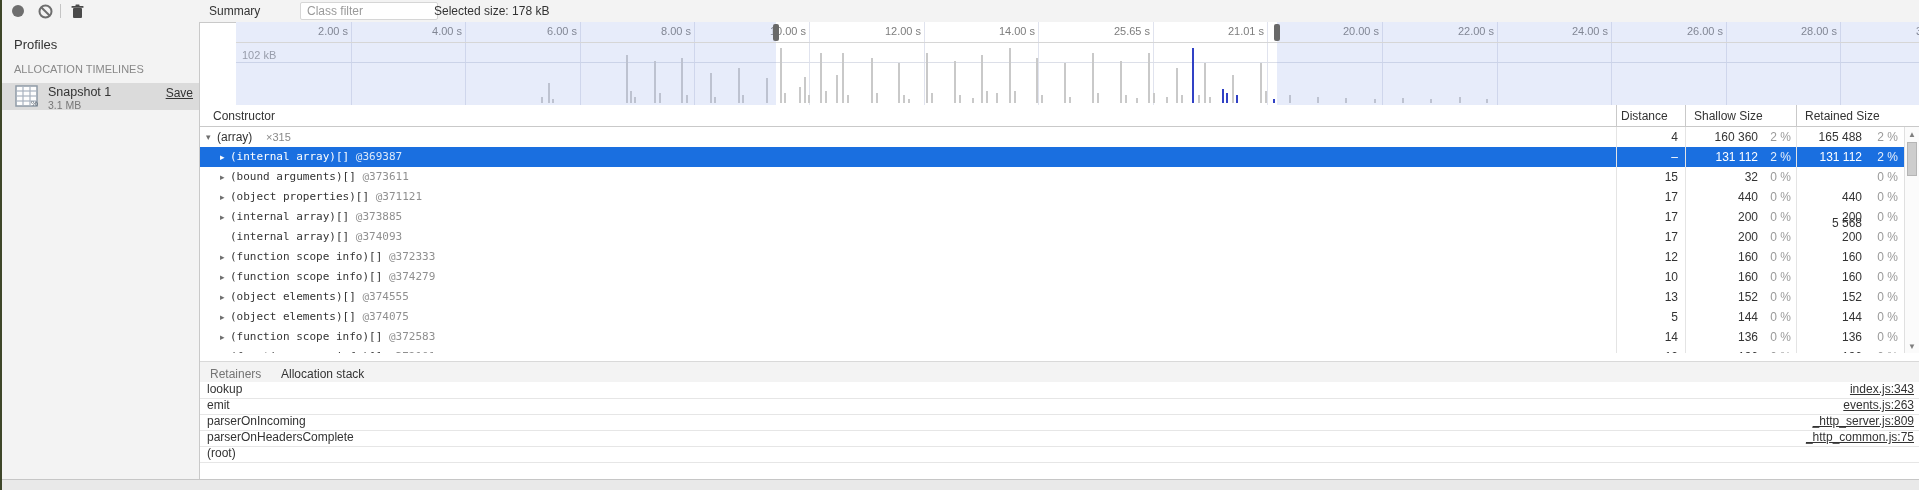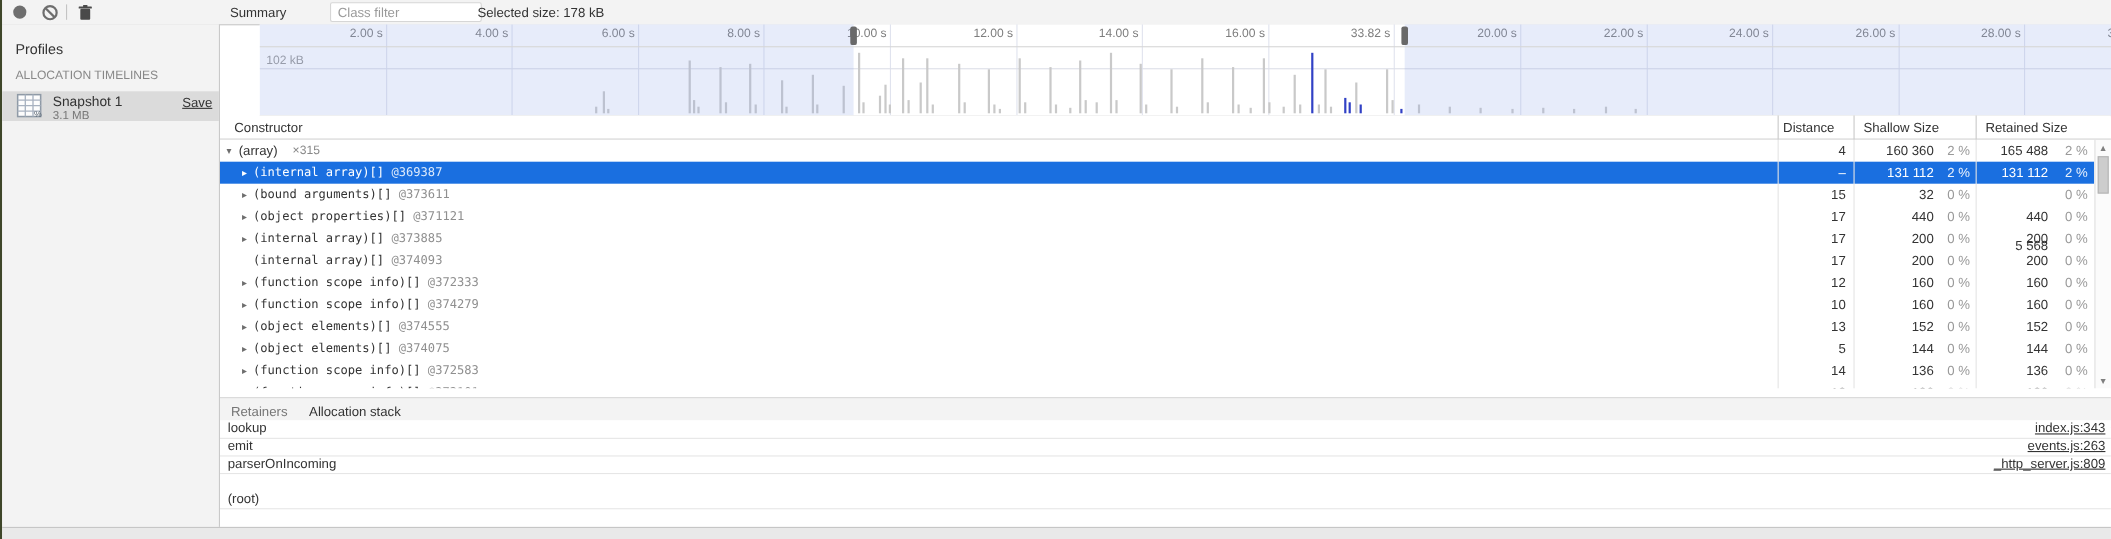--- a/index.html
+++ b/index.html
@@ -141,23 +141,23 @@
       <div class="ruler-label" style="right: 1378px;">6.00 s</div>
       <div class="gridline" style="left: 458px;"></div>
       <div class="ruler-label" style="right: 1264px;">8.00 s</div>
       <div class="gridline" style="left: 573px;"></div>
       <div class="ruler-label" style="right: 1149px;">10.00 s</div>
       <div class="gridline" style="left: 688px;"></div>
       <div class="ruler-label" style="right: 1034px;">12.00 s</div>
       <div class="gridline" style="left: 802px;"></div>
       <div class="ruler-label" style="right: 920px;">14.00 s</div>
       <div class="gridline" style="left: 917px;"></div>
-      <div class="ruler-label" style="right: 805px;">16.00 s</div>
+      <div class="ruler-label" style="right: 805px;">25.65 s</div>
       <div class="gridline" style="left: 1031px;"></div>
-      <div class="ruler-label" style="right: 691px;">33.82 s</div>
+      <div class="ruler-label" style="right: 691px;">21.01 s</div>
       <div class="gridline" style="left: 1146px;"></div>
       <div class="ruler-label" style="right: 576px;">20.00 s</div>
       <div class="gridline" style="left: 1261px;"></div>
       <div class="ruler-label" style="right: 461px;">22.00 s</div>
       <div class="gridline" style="left: 1375px;"></div>
       <div class="ruler-label" style="right: 347px;">24.00 s</div>
       <div class="gridline" style="left: 1490px;"></div>
       <div class="ruler-label" style="right: 232px;">26.00 s</div>
       <div class="gridline" style="left: 1604px;"></div>
       <div class="ruler-label" style="right: 118px;">28.00 s</div>
@@ -387,19 +387,23 @@
         <div class="sloc">index.js:343</div>
       </div>
       <div class="srow" style="top: 16px;">
         <div class="sfn">emit</div>
         <div class="sloc">events.js:263</div>
       </div>
       <div class="srow" style="top: 32px;">
         <div class="sfn">parserOnIncoming</div>
         <div class="sloc">_http_server.js:809</div>
       </div>
+      <div class="srow" style="top: 48px;">
+        <div class="sfn">parserOnHeadersComplete</div>
+        <div class="sloc">_http_common.js:75</div>
+      </div>
       <div class="srow" style="top: 64px;">
         <div class="sfn">(root)</div>
       </div>
     </div>
 
   <div class="abs footer-strip"></div>
 </div>
 
 </body></html>

